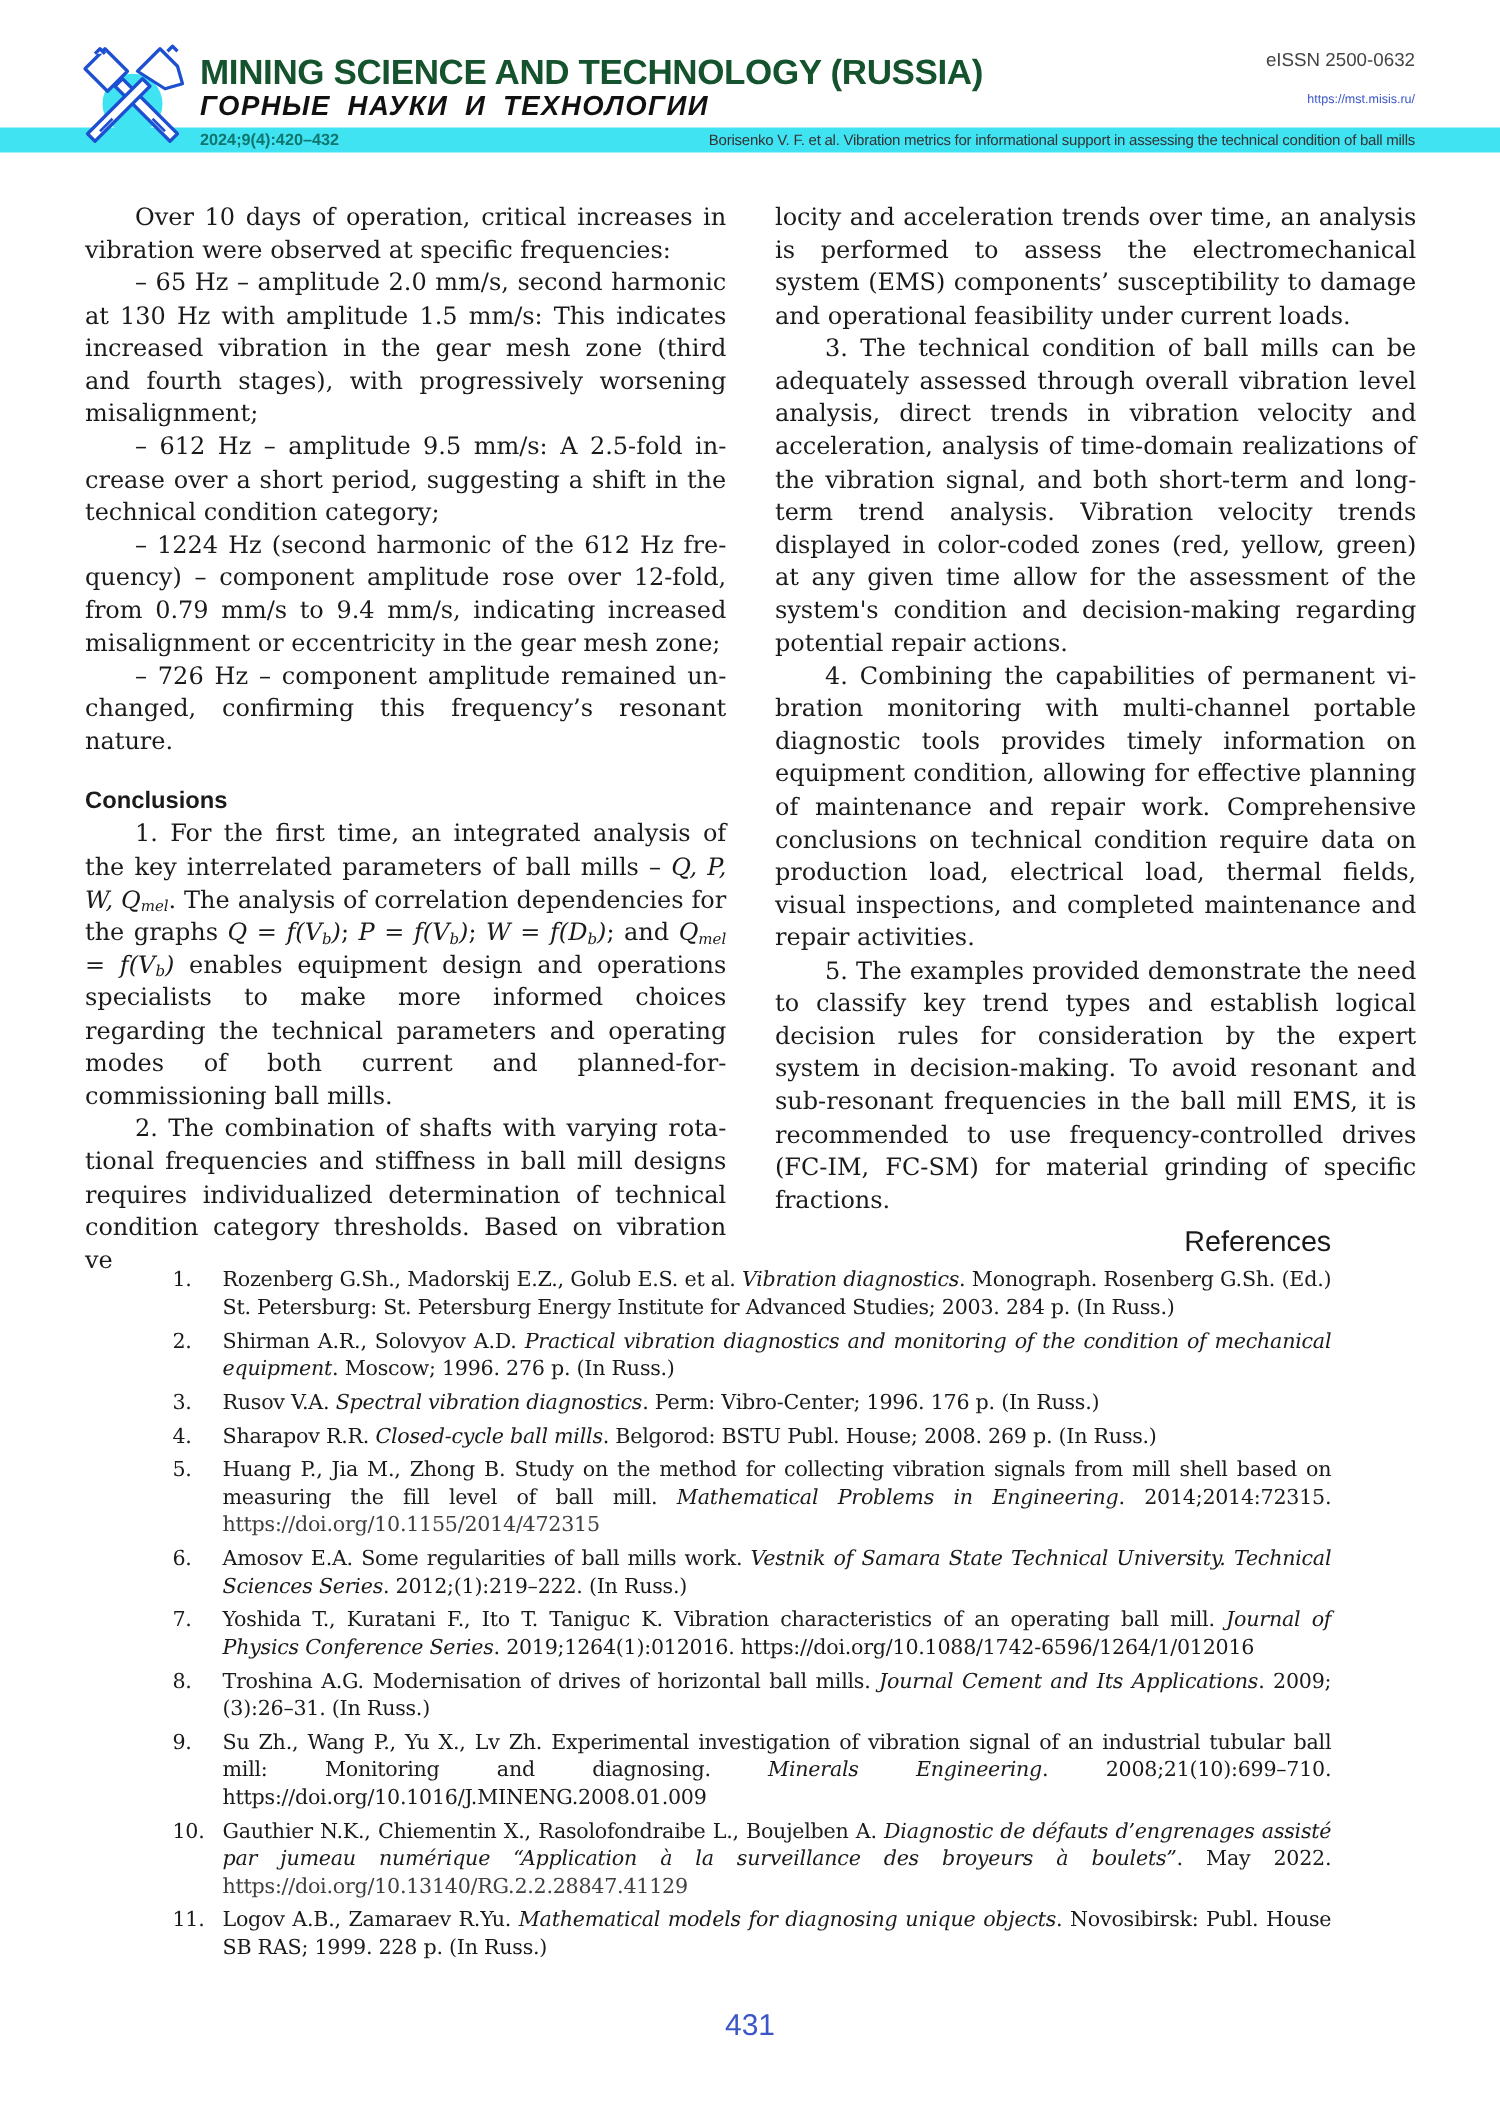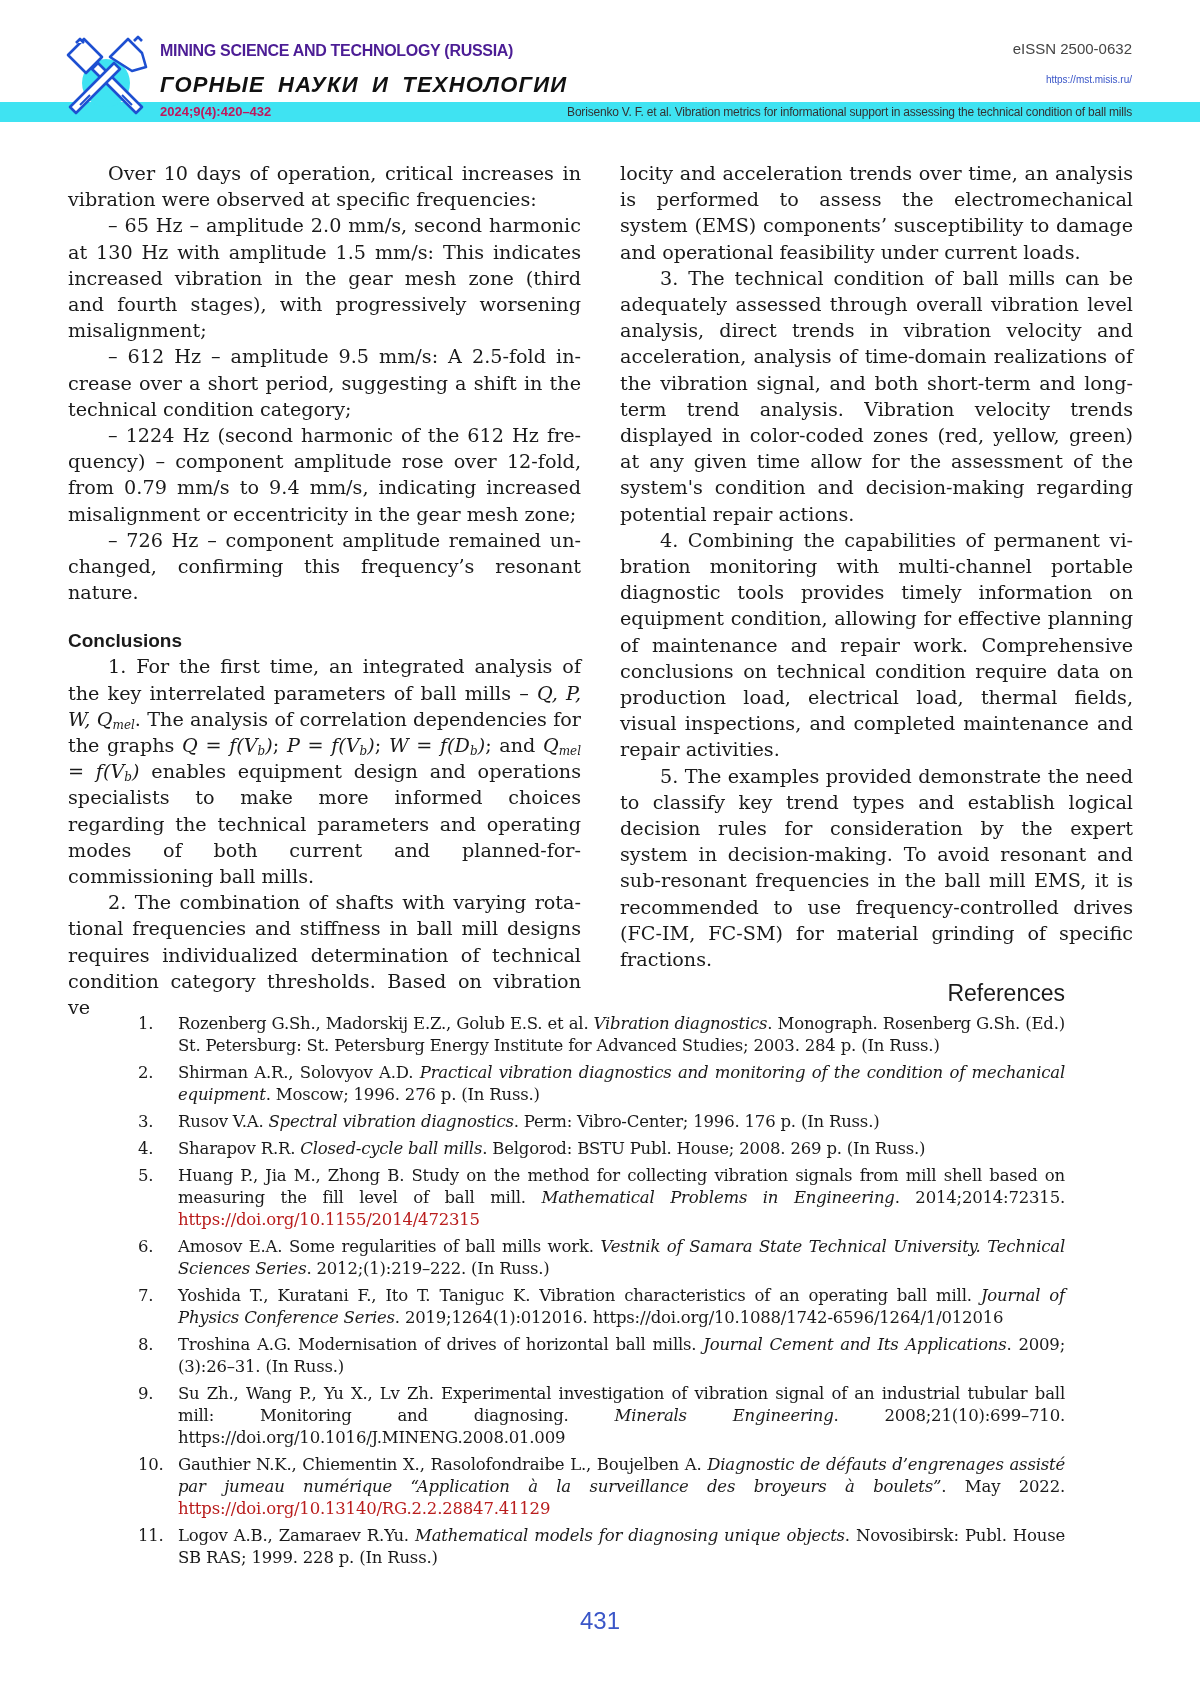--- a/index.html
+++ b/index.html
@@ -2,44 +2,44 @@
 <html><head>
 <meta charset="utf-8">
 <style>
   * { box-sizing: border-box; margin: 0; padding: 0; }
   html, body { width: 1200px; height: 1697px; background: #ffffff; }
   body { position: relative; font-family: "DejaVu Serif", "Liberation Serif", serif; color: #1a1a1a; overflow: hidden; }
 
   
   .header { position: absolute; left: 0; top: 0; width: 1200px; height: 125px; }
   .logo { position: absolute; left: 62px; top: 33px; width: 88px; height: 86px; }
-  .journal-en { position: absolute; left: 160px; top: 42px; font-family: "Liberation Sans", sans-serif; font-weight: bold; font-size: 16px; color: #4c1d95; letter-spacing: -0.3px; }
+  .journal-en { position: absolute; left: 160px; top: 42px; font-family: "Liberation Sans", sans-serif; font-weight: bold; font-size: 28px; color: #14532d; letter-spacing: -0.3px; }
   .journal-ru { position: absolute; left: 160px; top: 72px; font-family: "Liberation Sans", sans-serif; font-weight: bold; font-size: 22px; color: #111; letter-spacing: 1.2px; word-spacing: 6px; font-style: italic; }
   .eissn { position: absolute; right: 68px; top: 40px; font-family: "Liberation Sans", sans-serif; font-size: 15px; color: #444; }
   .site-url { position: absolute; right: 68px; top: 74px; font-family: "Liberation Sans", sans-serif; font-size: 10px; color: #3a56c8; text-decoration: none; }
   .cyan-band { position: absolute; left: 0; top: 102px; width: 1200px; height: 20px; background: #3fe3f2; }
-  .issue { position: absolute; left: 160px; top: 104px; font-family: "Liberation Sans", sans-serif; font-weight: bold; font-size: 13px; color: #be185d; }
+  .issue { position: absolute; left: 160px; top: 104px; font-family: "Liberation Sans", sans-serif; font-weight: bold; font-size: 13px; color: #0f766e; }
   .running-title { position: absolute; right: 68px; top: 105px; font-family: "Liberation Sans", sans-serif; font-size: 12px; color: #333; letter-spacing: -0.2px; }
 
   
   .col { position: absolute; top: 161px; width: 513px; font-size: 19.2px; line-height: 26.2px; text-align: justify; hyphens: manual; }
   .col-left { left: 68px; }
   .col-right { left: 620px; }
   .col p { text-indent: 40px; }
   .col p.noindent { text-indent: 0; }
   .section-heading { font-family: "Liberation Sans", sans-serif; font-weight: bold; font-size: 19px; text-indent: 0 !important; margin-top: 22px; line-height: 26px; }
   .ital { font-style: italic; }
   sub { font-size: 12px; vertical-align: -3px; line-height: 0; font-style: italic; }
 
   
   .refs { position: absolute; left: 130px; top: 980px; width: 935px; }
   .refs-heading { font-family: "Liberation Sans", sans-serif; font-weight: normal; font-size: 23px; text-align: right; margin-bottom: 6px; padding-left: 10px; }
   .ref { position: relative; padding-left: 48px; font-size: 16.5px; line-height: 22px; text-align: justify; margin-bottom: 5px; letter-spacing: -0.2px; }
   .ref-num { position: absolute; left: 8px; top: 0; }
-  .ref a { color: #b91c1c; text-decoration: none; }
+  .ref a { color: #404040; text-decoration: none; }
 
   .page-num { position: absolute; left: 0; width: 1200px; top: 1607px; text-align: center; font-family: "Liberation Sans", sans-serif; font-size: 24px; color: #3a56c8; }
 </style>
 </head>
 <body>
 
 <div class="header">
   <div class="cyan-band"></div>
   <svg class="logo" viewBox="0 0 88 86">
     <circle cx="44" cy="50" r="24" fill="#3fe3f2"></circle>

